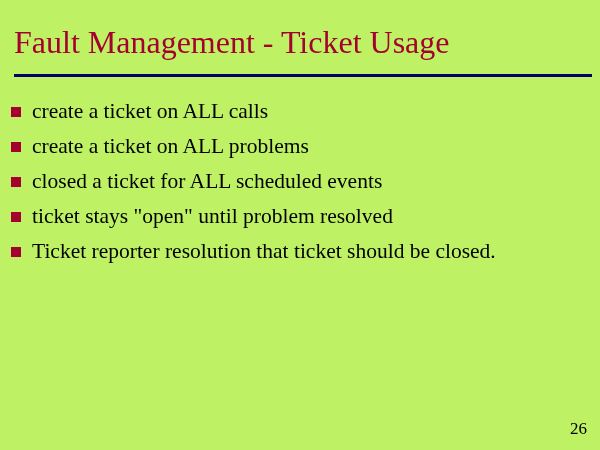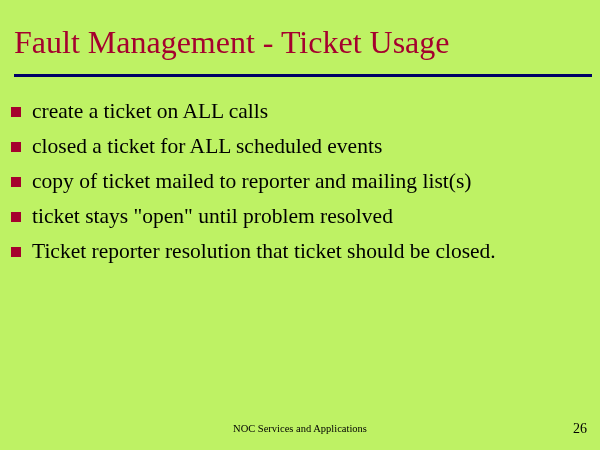--- a/index.html
+++ b/index.html
@@ -101,21 +101,21 @@
     text-align: center;
     font-size: 10.5px;
     line-height: 14px;
     color: #000000;
   }
 
   #footer-page-number {
     position: absolute;
     right: 13px;
     top: 0;
-    font-size: 14px;
+    font-size: 17px;
     line-height: 14px;
     color: #000000;
     text-align: right;
   }
 </style>
 </head>
 <body>
 
 <div id="slide">
 
@@ -125,34 +125,33 @@
 
   <div id="title-rule"></div>
 
   <ul id="bullet-list">
     <li class="bullet-item">
       <span class="bullet-marker"></span>
       <span class="bullet-text">create a ticket on ALL calls</span>
     </li>
     <li class="bullet-item">
       <span class="bullet-marker"></span>
-      <span class="bullet-text">closed a ticket for ALL scheduled events</span>
+      <span class="bullet-text">create a ticket on ALL problems</span>
     </li>
     <li class="bullet-item">
       <span class="bullet-marker"></span>
-      <span class="bullet-text">copy of ticket mailed to reporter and mailing list(s)</span>
+      <span class="bullet-text">closed a ticket for ALL scheduled events</span>
     </li>
     <li class="bullet-item">
       <span class="bullet-marker"></span>
       <span class="bullet-text">ticket stays "open" until problem resolved</span>
     </li>
     <li class="bullet-item">
       <span class="bullet-marker"></span>
       <span class="bullet-text">Ticket reporter resolution that ticket should be closed.</span>
     </li>
   </ul>
 
   <div id="footer">
-    <div id="footer-center">NOC Services and Applications</div>
     <div id="footer-page-number">26</div>
   </div>
 
 </div>
 
 </body></html>

